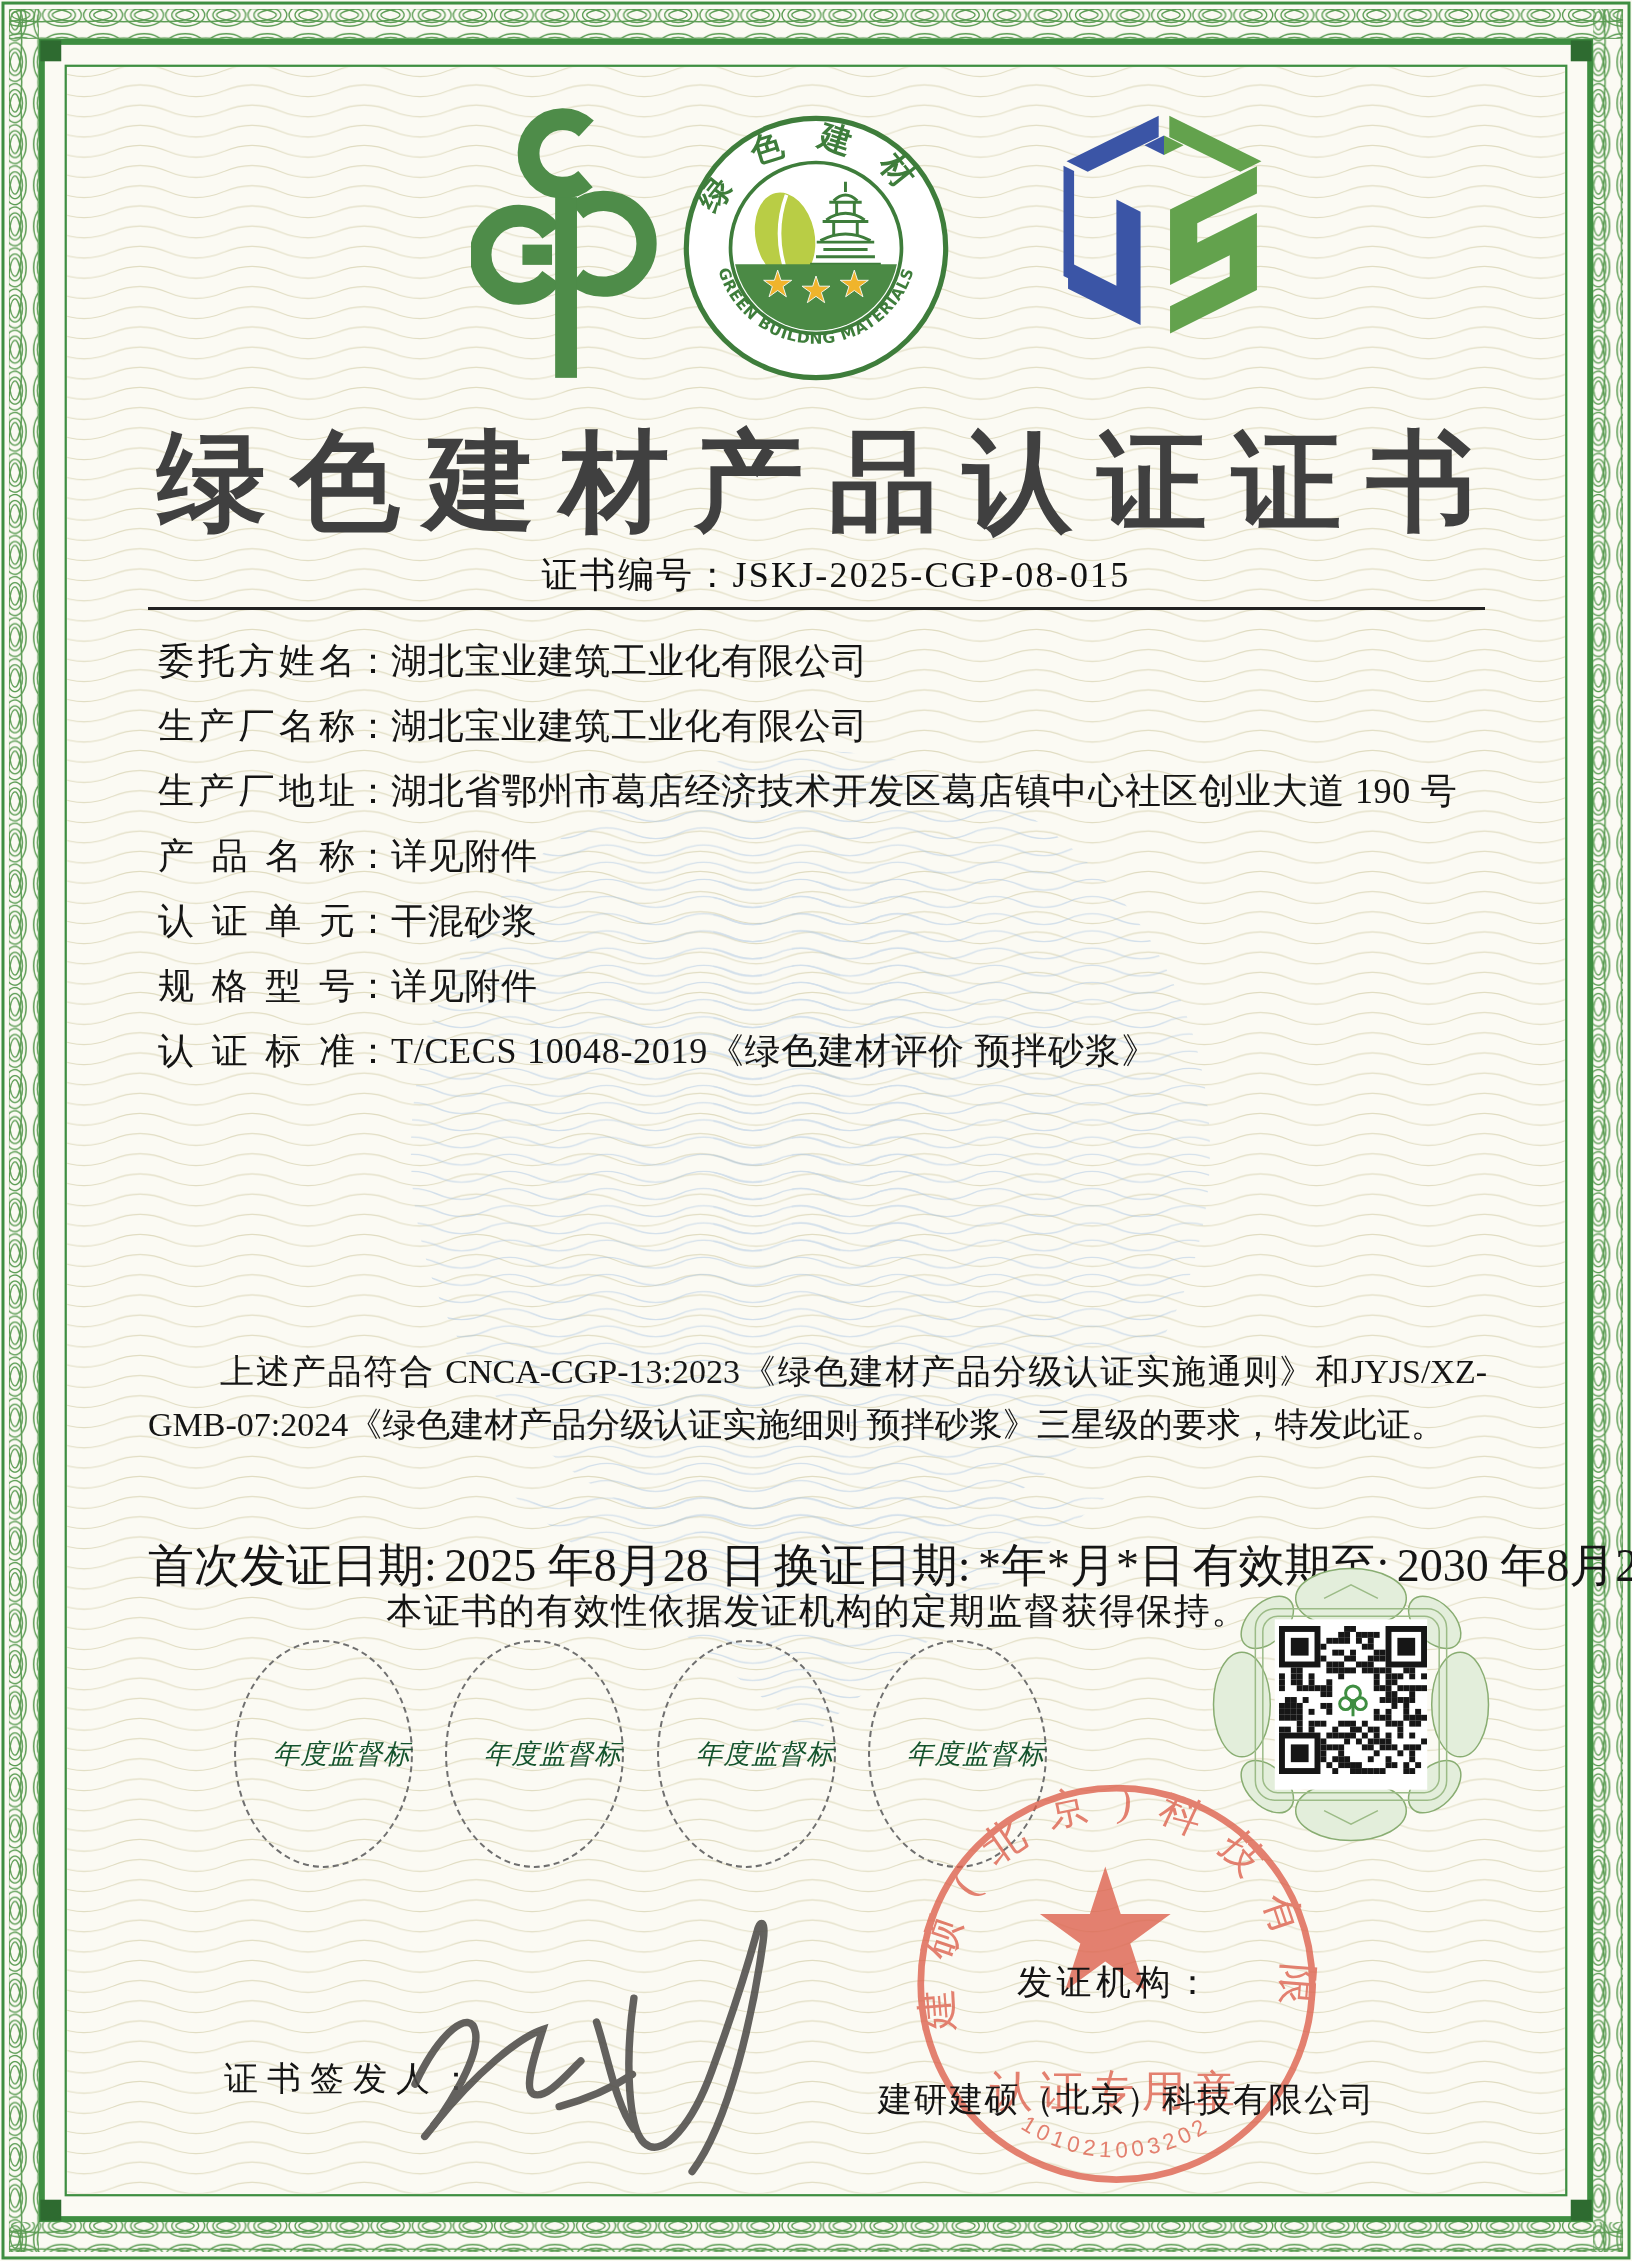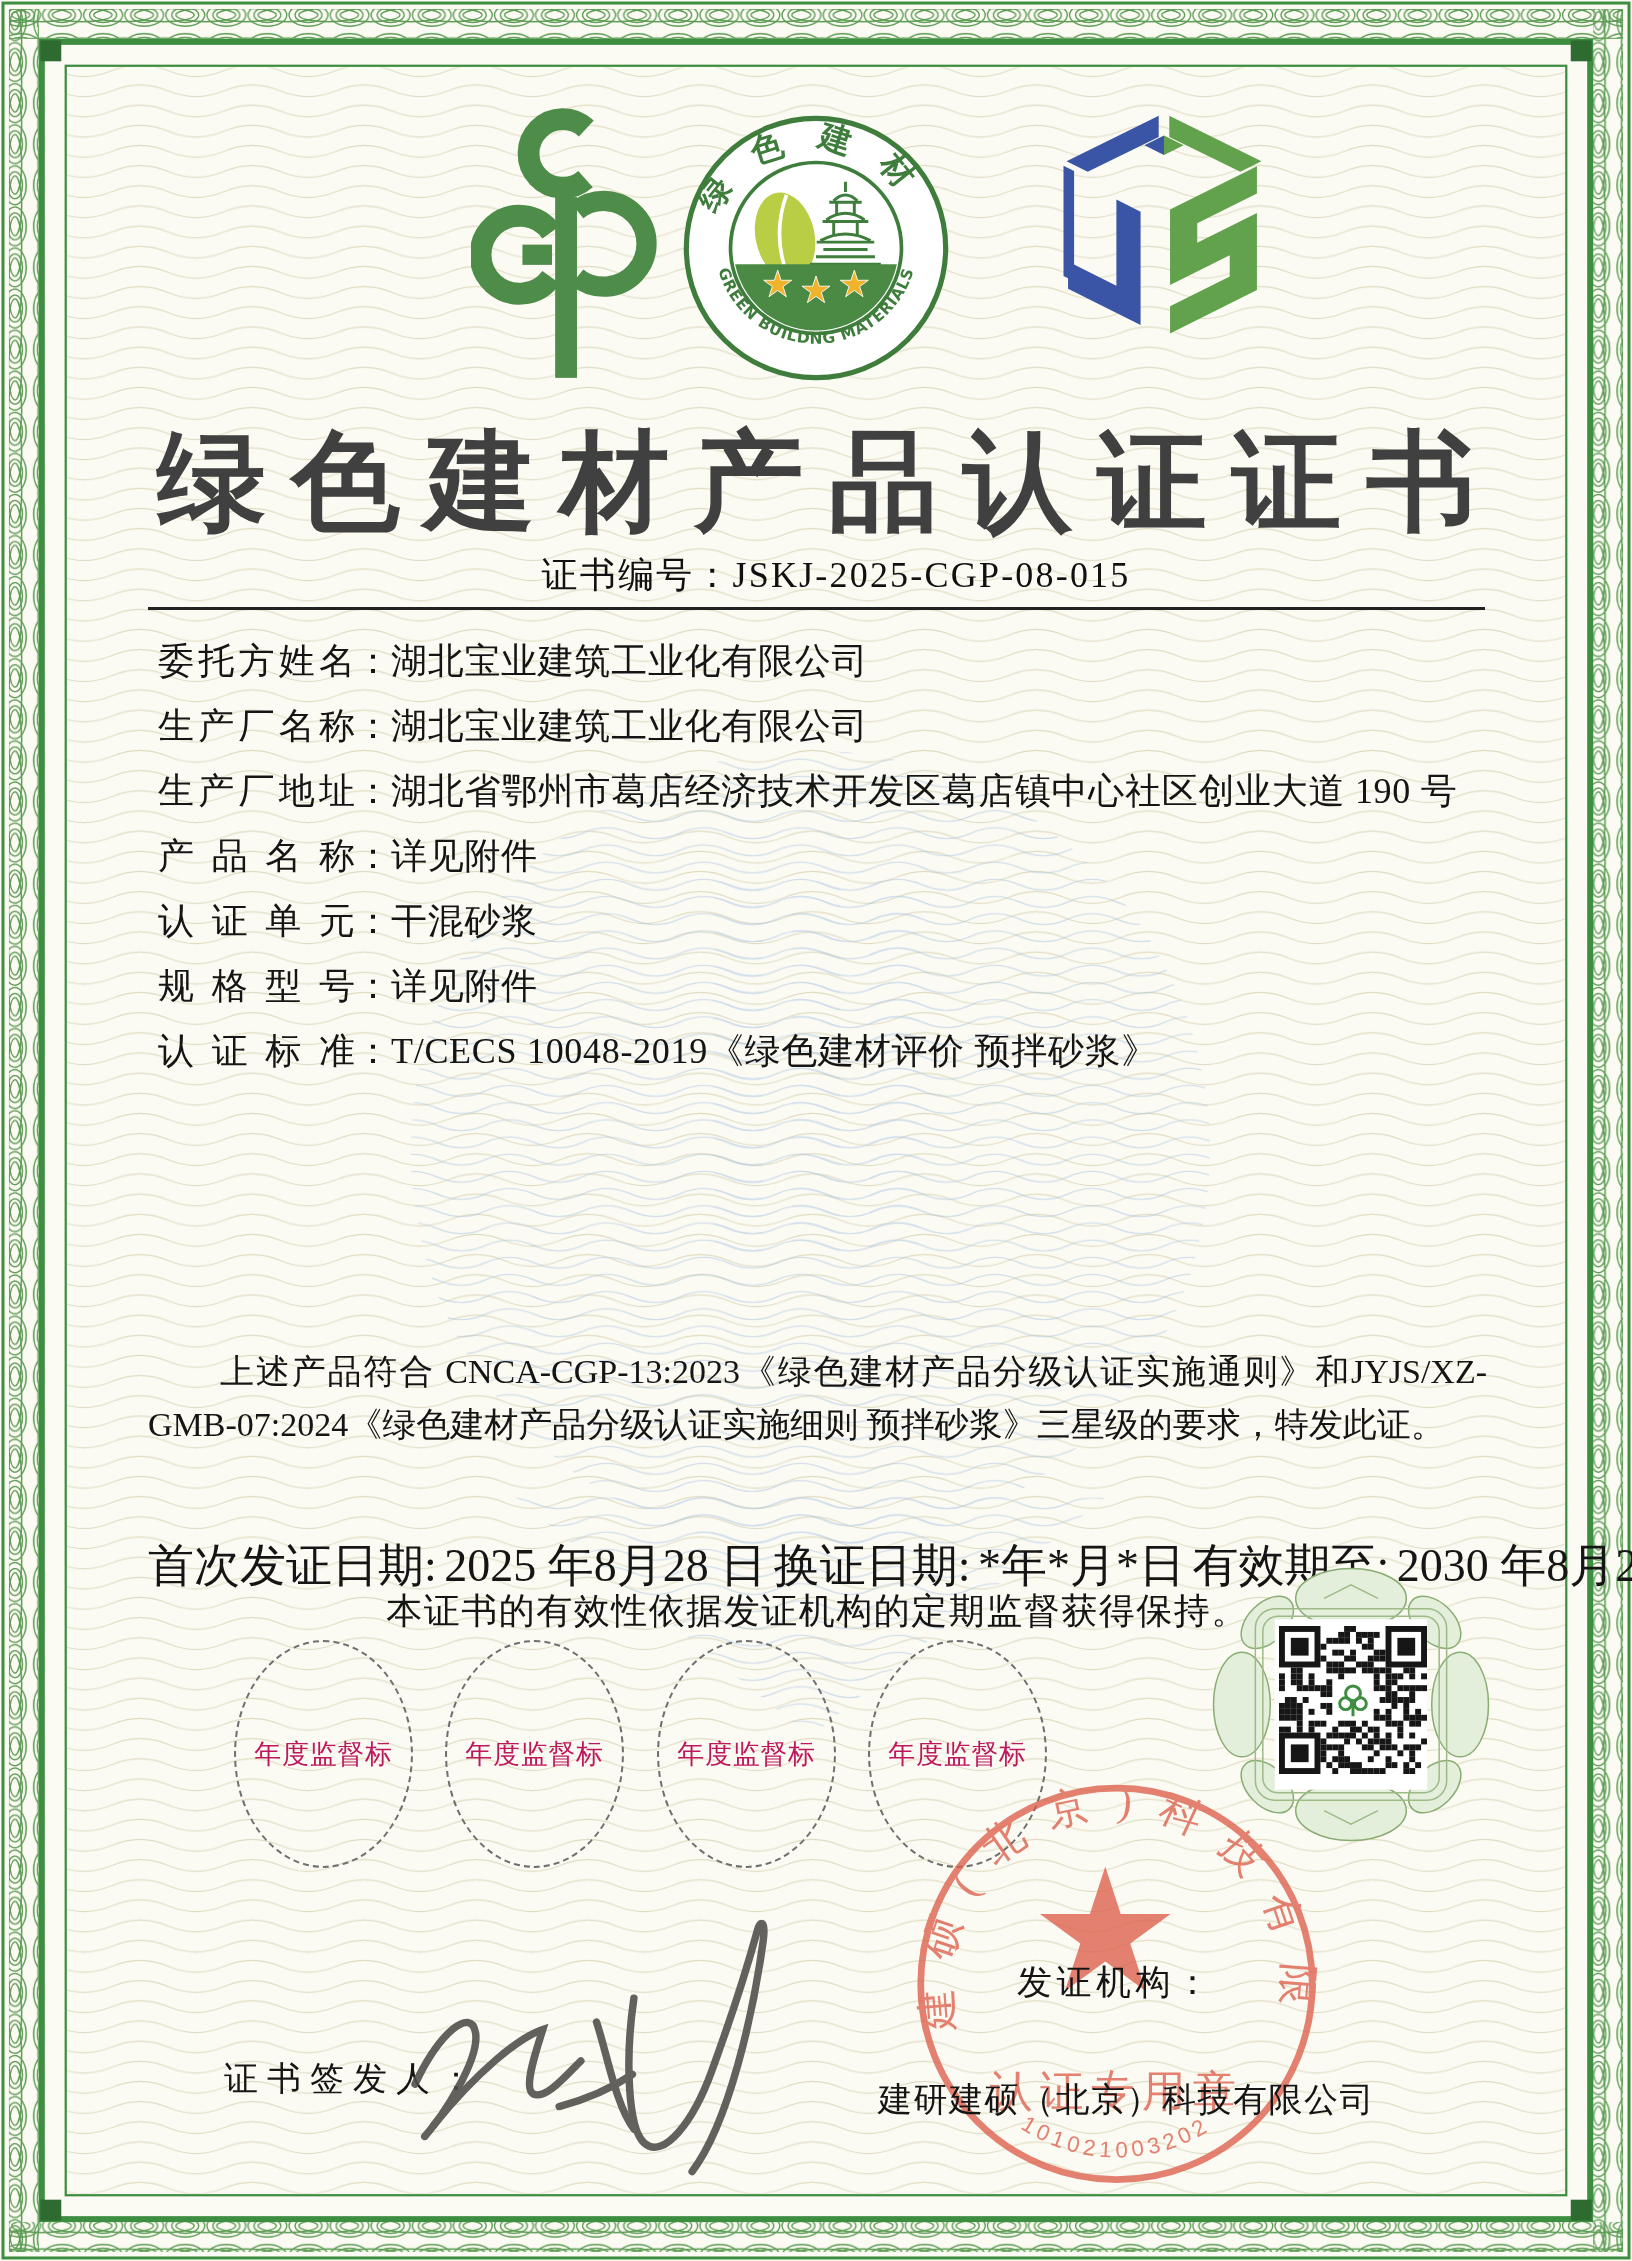--- a/index.html
+++ b/index.html
@@ -40,22 +40,22 @@
     text-indent:72px;text-align:justify;text-justify:inter-ideograph;
   }
   .dates{left:148px;top:1535px;width:1339px;display:flex;justify-content:space-between;
     font-size:46px;white-space:nowrap;}
   .dseg span{margin-right:7.5px;}
   .validity{left:148px;top:1587px;width:1339px;text-align:center;font-size:36px;letter-spacing:1.5px;}
 
   
   .seal-circle{
     width:175px;height:224px;border:2.2px dashed #6f6f6f;border-radius:50%;
-    display:flex;align-items:center;justify-content:center;
-    font-size:27px;color:#be185d;letter-spacing:0.7px;background:transparent;
+    display:flex;align-items:center;justify-content:flex-end;
+    font-size:27px;color:#14532d;letter-spacing:0.7px;background:transparent;font-style:italic;
   }
 
   
   .sig-label{left:224px;top:2056px;font-size:34px;letter-spacing:9px;white-space:nowrap;}
   .issuer-label{left:1017px;top:1959px;font-size:35px;letter-spacing:4.5px;white-space:nowrap;z-index:7;}
   .issuer-name{left:878px;top:2077px;font-size:34px;letter-spacing:1.5px;white-space:nowrap;z-index:7;text-align:center;}
   .z5{z-index:5;} .z6{z-index:6;}
 </style>
 </head>
 <body>

